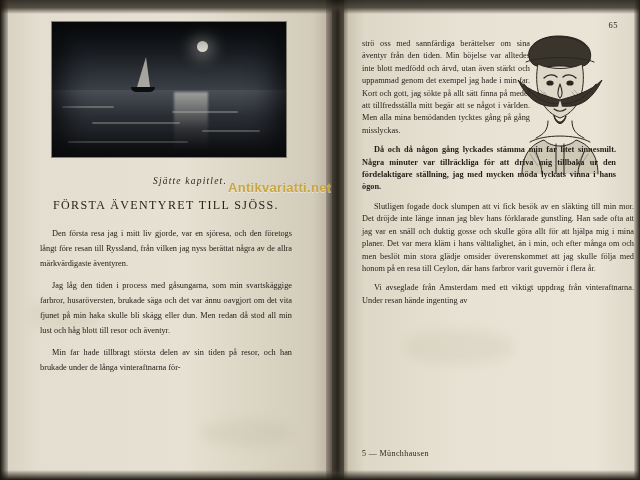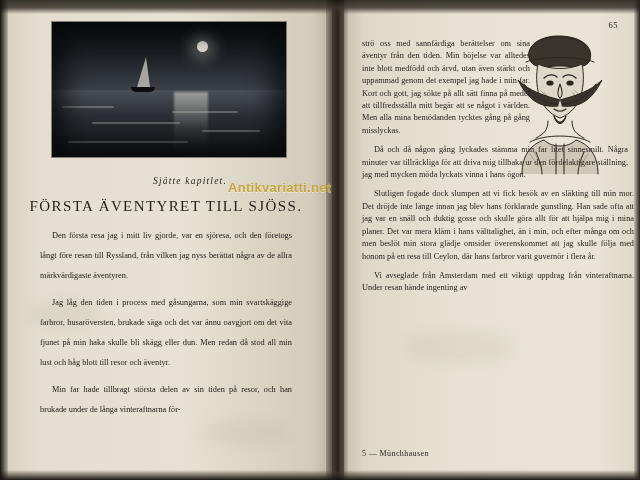--- a/index.html
+++ b/index.html
@@ -141,31 +141,31 @@
     text-align: center;
     font-style: italic;
     font-size: 9.5px;
     letter-spacing: 1.2px;
     color: #2a2620;
   }
   .chapter-title {
     position: absolute;
     left: 0; top: 198px; width: 332px;
     text-align: center;
-    font-size: 15px;
+    font-size: 12px;
     letter-spacing: 1.4px;
     color: #241f19;
   }
   .body-left {
     position: absolute;
     left: 40px;
     top: 226px;
     width: 252px;
     font-size: 8.3px;
-    line-height: 20px;
+    line-height: 15px;
     color: #23201a;
     text-align: justify;
   }
   .body-left p { margin: 0 0 7px 0; text-indent: 12px; }
 
   
   .folio {
     position: absolute;
     top: 20px;
     right: 22px;
@@ -319,21 +319,21 @@
             <path d="M34 126 L42 140"></path>
           <path d="M88 128 L80 140"></path>
             <path d="M84 126 L76 140"></path>
         </g>
       </g>
     </svg>
   </div>
 
   <div class="body-right">
     <p class="noindent" style="padding-right:104px;">strö oss med sannfärdiga berättelser om sina äventyr från den tiden. Min böjelse var alltedes inte blott medfödd och ärvd, utan även stärkt och uppammad genom det exempel jag hade i min far. Kort och gott, jag sökte på allt sätt finna på medel att tillfredsställa mitt begär att se något i världen. Men alla mina bemödanden tycktes gång på gång misslyckas.</p>
-    <p style="padding-right:6px;">Då och då någon gång lyckades stämma min far litet sinnesmilt. Några minuter var tillräckliga för att driva mig tillbaka ur den fördelaktigare ställning, jag med mycken möda lyckats vinna i hans ögon.</p>
+    <p style="padding-right:18px;font-weight:bold;">Då och då någon gång lyckades stämma min far litet sinnesmilt. Några minuter var tillräckliga för att driva mig tillbaka ur den fördelaktigare ställning, jag med mycken möda lyckats vinna i hans ögon.</p>
     <p>Slutligen fogade dock slumpen att vi fick besök av en släkting till min mor. Det dröjde inte länge innan jag blev hans förklarade gunstling. Han sade ofta att jag var en snäll och duktig gosse och skulle göra allt för att hjälpa mig i mina planer. Det var mera kläm i hans välttalighet, än i min, och efter många om och men beslöt min stora glädje omsider överenskommet att jag skulle följa med honom på en resa till Ceylon, där hans farbror varit guvernör i flera år.</p>
     <p>Vi avseglade från Amsterdam med ett viktigt uppdrag från vinteraftnarna. Under resan hände ingenting av</p>
   </div>
 
   <div class="signature">5 — Münchhausen</div>
 
   <div class="watermark">Antikvariatti.net</div>
 
   <div class="edge-top"></div>
   <div class="edge-bottom"></div>

